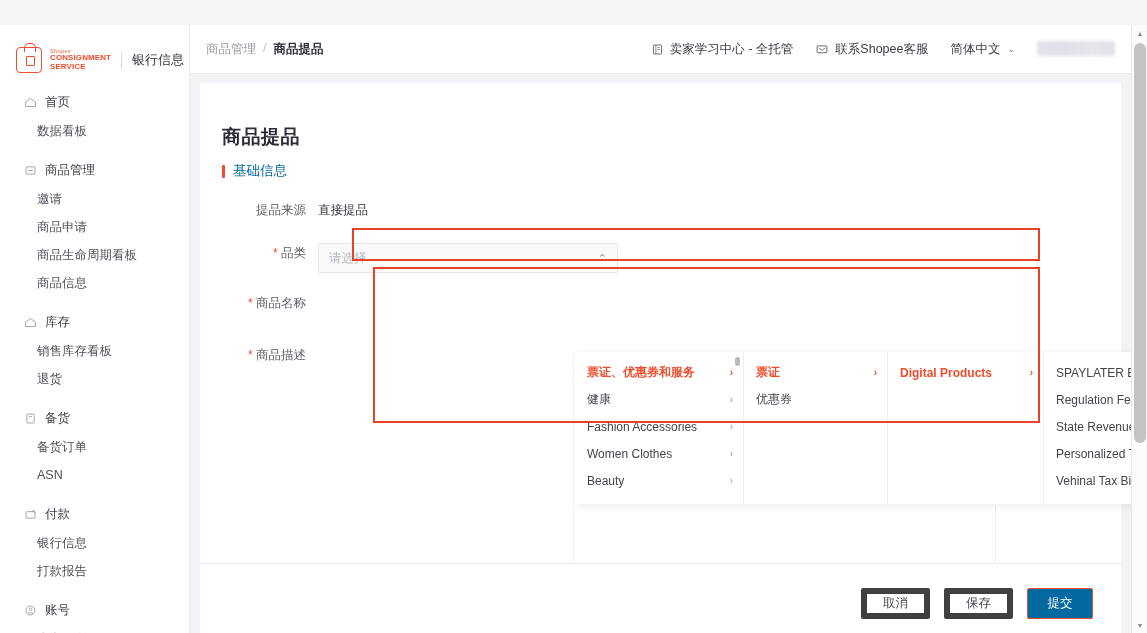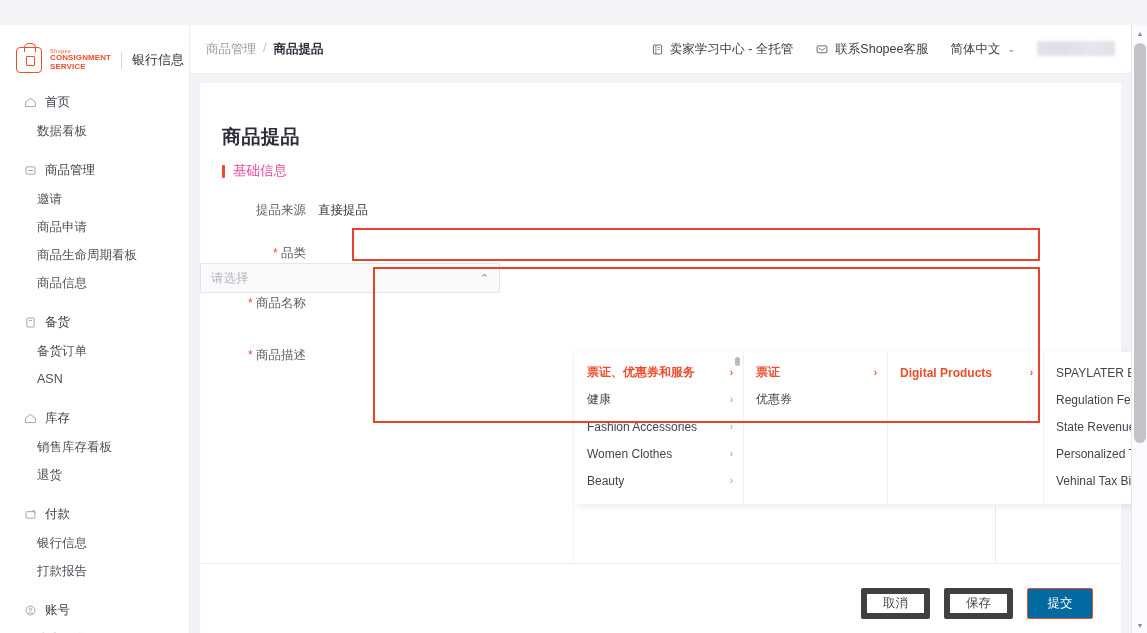--- a/index.html
+++ b/index.html
@@ -128,41 +128,41 @@
     position: absolute; top: 9px; left: 10px; width: 921px; height: 560px;
     background: #ffffff;
   }
   .page-title {
     position: absolute; top: 28px; left: 22px;
     font-size: 19px; font-weight: 700; color: #2c2c38; letter-spacing: .5px;
   }
   .section-head {
     position: absolute; top: 79px; left: 22px;
     display: flex; align-items: center; gap: 8px;
-    font-size: 13.5px; color: #ec4899;
+    font-size: 13.5px; color: #0369a1;
   }
   .section-head .bar {
     width: 3px; height: 13px; background: #ee4d2d; border-radius: 1px;
   }
 
   .form-row {
     position: absolute; display: flex; align-items: flex-start;
   }
   .form-label {
     width: 118px; text-align: right; padding-right: 12px;
     font-size: 12.5px; color: #5c5c68; line-height: 20px; white-space: nowrap;
   }
   .req::before { content: "* "; color: #ee4d2d; font-size: 12px; }
 
   .row-source { top: 117px; left: 0; }
   .row-source .form-value {
     font-size: 12.5px; color: #33333f; line-height: 20px;
   }
 
-  .row-cat  { top: 160px; left: 0; flex-direction: column; }
+  .row-cat  { top: 160px; left: 0; }
   .row-name { top: 210px; left: 0; }
   .row-desc { top: 262px; left: 0; }
 
   .select-box {
     width: 300px; height: 30px; background: #fafafb;
     border: 1px solid #e4e4ea; border-radius: 2px;
     display: flex; align-items: center; padding: 0 10px;
   }
   .select-box .ph { font-size: 12.5px; color: #b5b5bf; }
   .select-box .caret {
@@ -299,48 +299,48 @@
         </div>
         <div class="nav-child">
           <span>商品信息</span>
         </div>
       </div>
 
       <div class="nav-group">
         <div class="nav-parent">
           <span class="nic">
             <svg width="13" height="13" viewBox="0 0 16 16">
+                <path d="M2 7.5 8 3l6 4.5V13H2z" fill="none" stroke="currentColor" stroke-width="1.1" stroke-linejoin="round"></path>
+              </svg>
+          </span>
+          <span>库存</span>
+        </div>
+        <div class="nav-child">
+          <span>销售库存看板</span>
+        </div>
+        <div class="nav-child">
+          <span>退货</span>
+        </div>
+      </div>
+
+      <div class="nav-group">
+        <div class="nav-parent">
+          <span class="nic">
+            <svg width="13" height="13" viewBox="0 0 16 16">
                 <rect x="3.5" y="2.5" width="9" height="11" rx="1" fill="none" stroke="currentColor" stroke-width="1.1"></rect>
                 <path d="M6 5.5h4" stroke="currentColor" stroke-width="1"></path>
               </svg>
           </span>
           <span>备货</span>
         </div>
         <div class="nav-child">
           <span>备货订单</span>
         </div>
         <div class="nav-child">
           <span>ASN</span>
-        </div>
-      </div>
-
-      <div class="nav-group">
-        <div class="nav-parent">
-          <span class="nic">
-            <svg width="13" height="13" viewBox="0 0 16 16">
-                <path d="M2 7.5 8 3l6 4.5V13H2z" fill="none" stroke="currentColor" stroke-width="1.1" stroke-linejoin="round"></path>
-              </svg>
-          </span>
-          <span>库存</span>
-        </div>
-        <div class="nav-child">
-          <span>销售库存看板</span>
-        </div>
-        <div class="nav-child">
-          <span>退货</span>
         </div>
       </div>
 
       <div class="nav-group">
         <div class="nav-parent">
           <span class="nic">
             <svg width="13" height="13" viewBox="0 0 16 16">
                 <rect x="2.5" y="4.5" width="11" height="8" rx="1" fill="none" stroke="currentColor" stroke-width="1.1"></rect>
                 <path d="M10 4.5v-1h3v3" fill="none" stroke="currentColor" stroke-width="1"></path>
               </svg>

